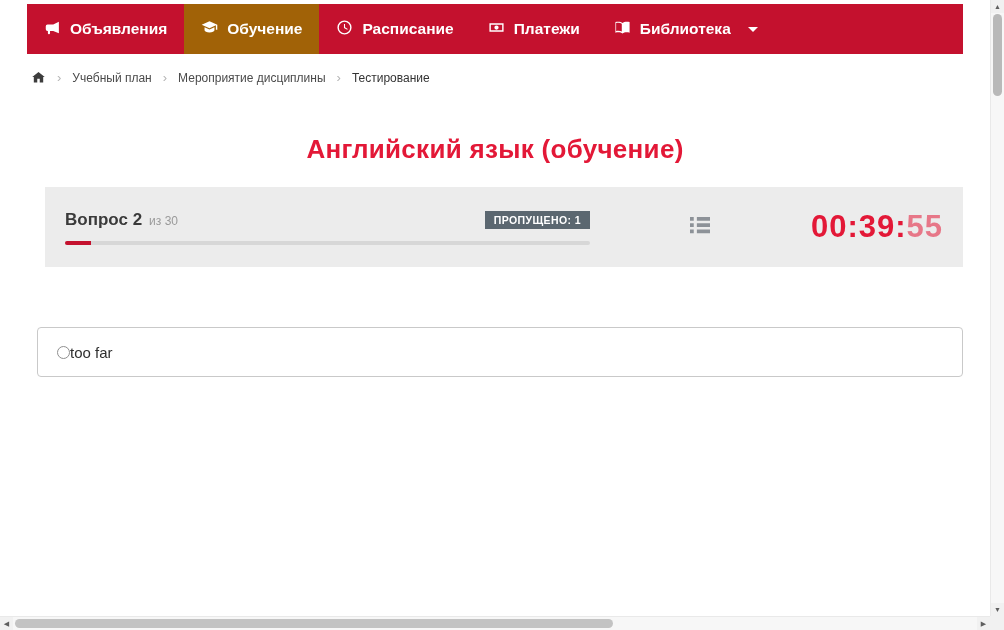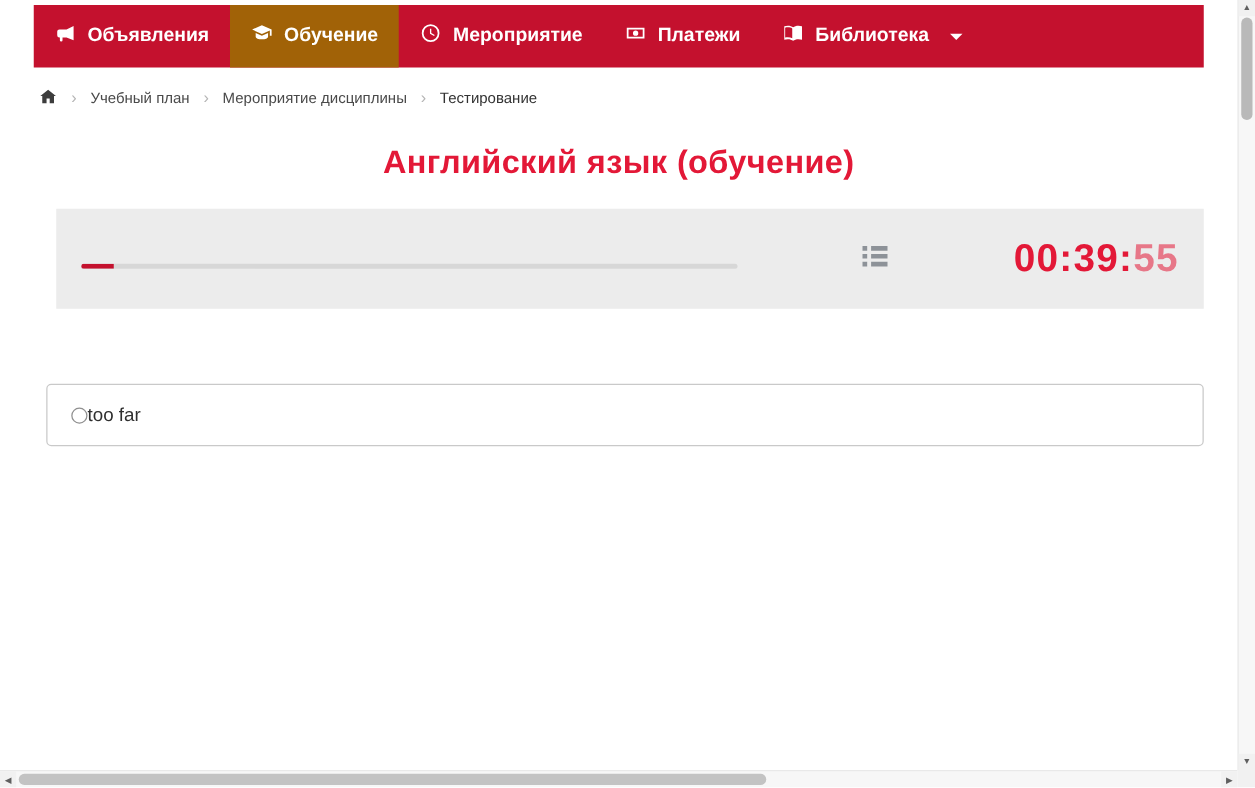--- a/index.html
+++ b/index.html
@@ -15,21 +15,21 @@
   .chevron-down { width:0; height:0; border-left:5px solid transparent; border-right:5px solid transparent; border-top:5px solid #fff; margin-left:8px; }
 
   
   .breadcrumb { margin:16px 27px 0 31px; display:flex; align-items:center; font-size:12px; color:#4a4a4a; }
   .breadcrumb .home-wrap svg { width:15px; height:15px; fill:#3d3d3d; display:block; cursor:pointer; }
   .crumb { cursor:pointer; }
   .crumb.current { cursor:default; color:#333; }
   .crumb-sep { color:#b5b5b5; margin:0 11px; font-size:13px; }
 
   
-  .page-title { margin-top:29px; text-align:center; color:#e31837; font-size:26px; font-weight:bold; letter-spacing:.3px; }
+  .page-title { margin-top:49px; text-align:center; color:#e31837; font-size:26px; font-weight:bold; letter-spacing:.3px; }
 
   
   .question-card { margin:22px 27px 0 45px; background:#ececec; height:80px; display:flex; align-items:center; padding:0 20px; }
   .q-left { width:525px; }
   .q-head { display:flex; align-items:center; justify-content:space-between; }
   .q-title-wrap { display:flex; align-items:baseline; }
   .q-title { font-size:17px; font-weight:bold; color:#3a3a3a; }
   .q-total { font-size:12px; color:#9a9a9a; margin-left:7px; }
   .badge { background:#5b6770; color:#fff; font-size:10.5px; font-weight:bold; padding:3px 9px; letter-spacing:.4px; }
   .progress { margin-top:11px; height:4px; background:#d7d7d7; border-radius:2px; position:relative; overflow:hidden; }
@@ -80,21 +80,21 @@
       <span><svg viewBox="0 0 24 24">
             <path d="M12 3 1 8l11 5 9-4.09V15h2V8L12 3z"></path>
             <path d="M5 11.8V16c0 1.66 3.13 3 7 3s7-1.34 7-3v-4.2l-7 3.18-7-3.18z"></path>
           </svg></span>
       <span>Обучение</span>
     </div>
     <div class="nav-item">
       <span><svg viewBox="0 0 24 24">
             <path d="M12 2a10 10 0 1 0 10 10A10 10 0 0 0 12 2zm0 18a8 8 0 1 1 8-8 8 8 0 0 1-8 8zm.75-13h-1.5v5.6l4.6 2.75.77-1.28-3.87-2.32V7z"></path>
           </svg></span>
-      <span>Мероприятие</span>
+      <span>Расписание</span>
     </div>
     <div class="nav-item">
       <span><svg viewBox="0 0 24 24">
             <path d="M2 6v12h20V6H2zm18 10H4V8h16v8zm-8-7a3 3 0 1 0 3 3 3 3 0 0 0-3-3z"></path>
           </svg></span>
       <span>Платежи</span>
     </div>
     <div class="nav-item">
       <span><svg viewBox="0 0 24 24">
             <path d="M12 5.5C10.55 4.4 8.45 3.75 6 3.75c-1.4 0-2.75.2-4 .6V19.4c1.25-.4 2.6-.6 4-.6 2.45 0 4.55.65 6 1.75 1.45-1.1 3.55-1.75 6-1.75 1.4 0 2.75.2 4 .6V4.35c-1.25-.4-2.6-.6-4-.6-2.45 0-4.55.65-6 1.75zm-1 12.2c-1.35-.7-3.05-1.05-5-1.05-.9 0-1.9.1-3 .35V5.8c.95-.25 1.95-.35 3-.35 2.05 0 3.75.4 5 1.2v11.05z"></path>
@@ -115,20 +115,27 @@
     <span class="crumb-sep">›</span>
     <span class="crumb">Мероприятие дисциплины</span>
     <span class="crumb-sep">›</span>
     <span class="crumb current">Тестирование</span>
   </div>
 
   <h1 class="page-title">Английский язык (обучение)</h1>
 
   <div class="question-card">
     <div class="q-left">
+      <div class="q-head">
+        <span class="q-title-wrap">
+          <span class="q-title">Вопрос 2</span>
+          <span class="q-total">из 30</span>
+        </span>
+        <span class="badge">ПРОПУЩЕНО: 1</span>
+      </div>
       <div class="progress">
         <div class="progress-fill" style="width: 5%;"></div>
       </div>
     </div>
     <div class="q-mid">
       <span><svg viewBox="0 0 24 24">
             <path d="M4 5.5h3v3H4v-3zm5.5 0H20v3H9.5v-3zM4 10.5h3v3H4v-3zm5.5 0H20v3H9.5v-3zM4 15.5h3v3H4v-3zm5.5 0H20v3H9.5v-3z"></path>
           </svg></span>
     </div>
     <div class="q-timer"><span>00:39:</span><span class="secs">55</span></div>

